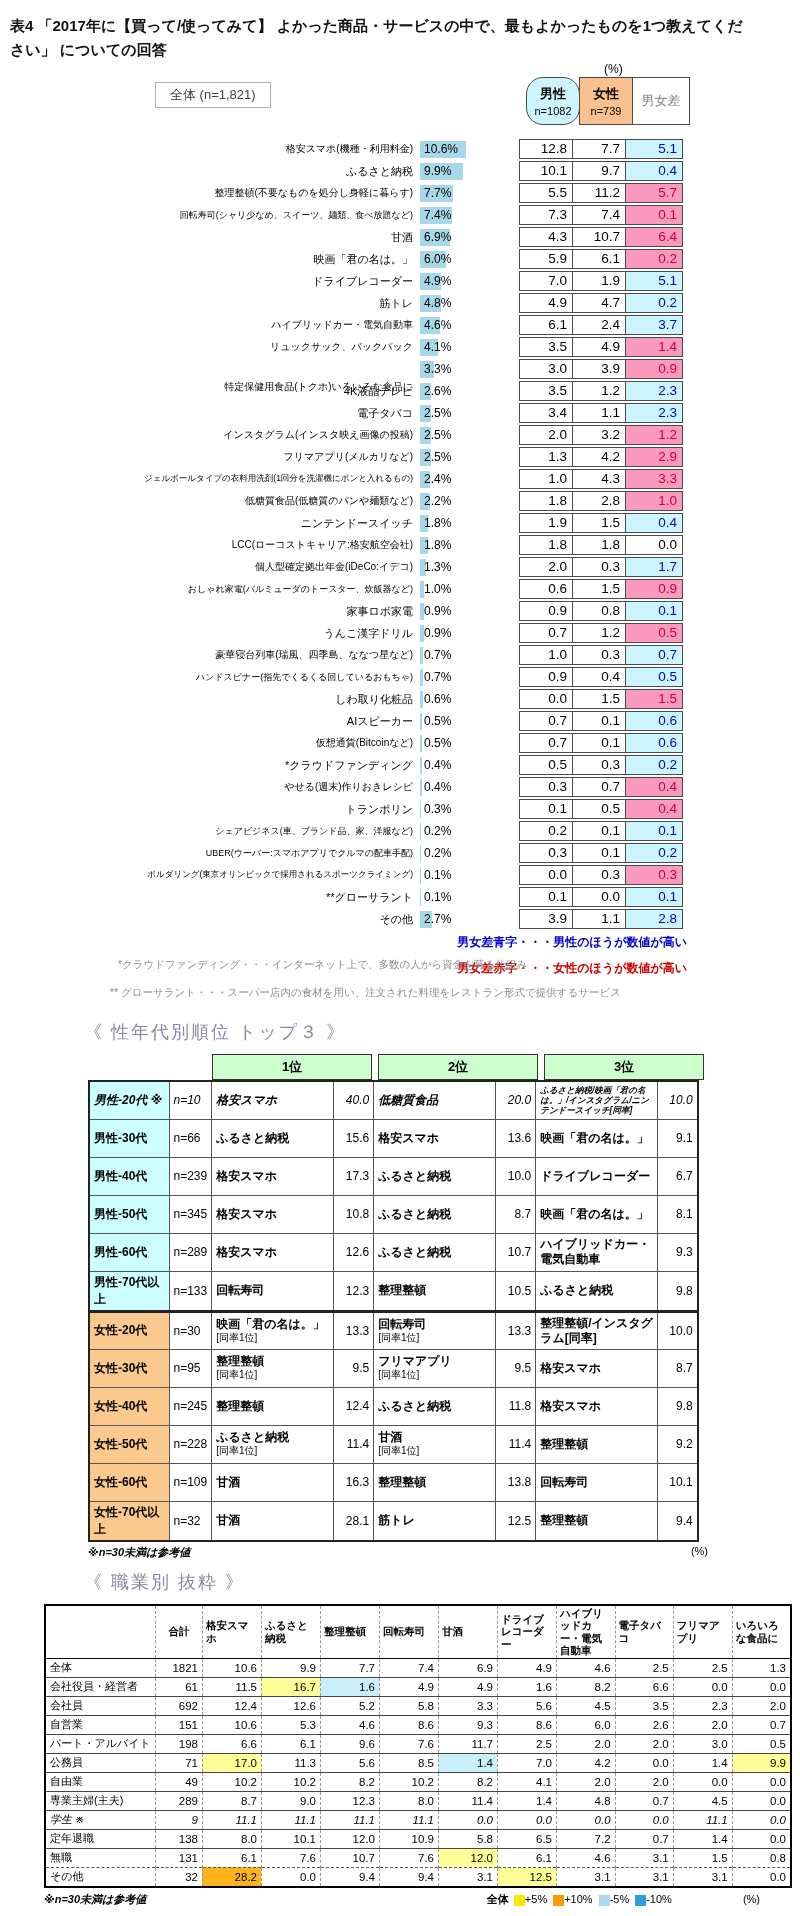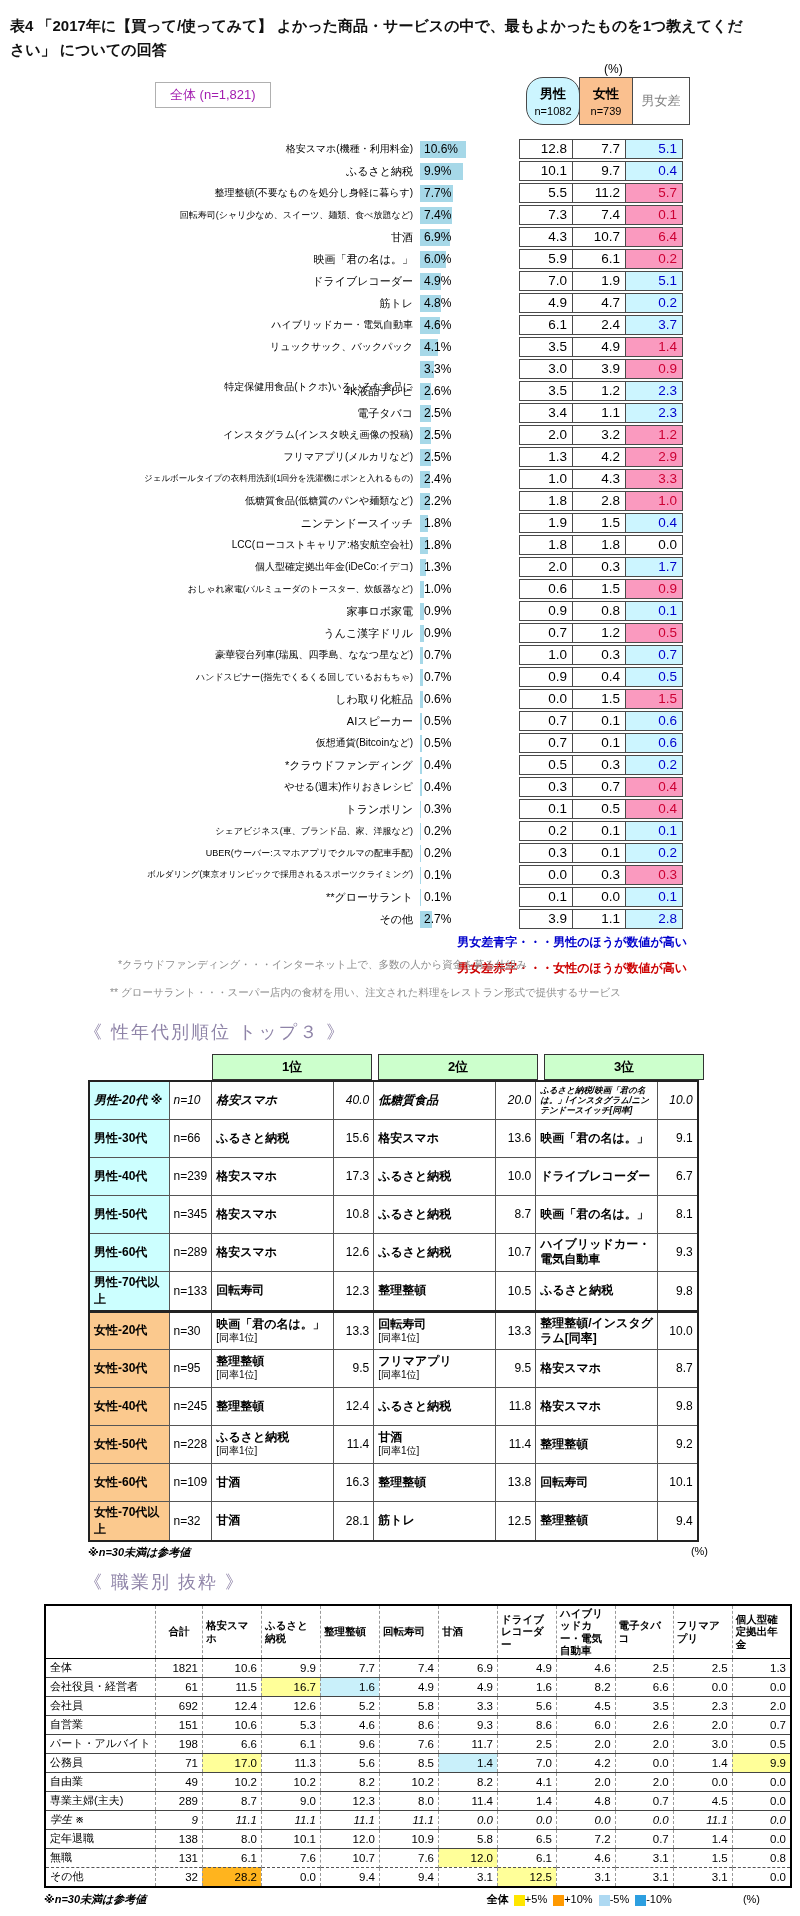--- a/index.html
+++ b/index.html
@@ -2,21 +2,21 @@
 <html><head>
 <meta charset="utf-8">
 <style>
   html,body{margin:0;padding:0;background:#fff;}
   body{width:800px;font-family:"Liberation Sans","DejaVu Sans",sans-serif;color:#000;}
   .page{position:relative;width:792px;height:1916px;overflow:hidden;background:#fff;}
 
   .title{margin:14px 10px 0 10px;width:745px;font-size:15px;font-weight:bold;line-height:1.6;color:#111;}
 
   .chart-head{position:relative;height:74px;}
-  .overall-box{position:absolute;left:155px;top:20px;border:1px solid #b0b0b0;color:#a21caf;font-size:13px;padding:3px 14px;background:#fff;}
+  .overall-box{position:absolute;left:155px;top:20px;border:1px solid #b0b0b0;color:#404040;font-size:13px;padding:3px 14px;background:#fff;}
   .pct-label{position:absolute;left:604px;top:0;font-size:12px;}
   .gender-header{position:absolute;left:526px;top:15px;display:flex;}
   .gh{box-sizing:border-box;border:1px solid #4a4a4a;height:48px;display:flex;flex-direction:column;align-items:center;justify-content:center;}
   .gh+.gh{margin-left:-1px;}
   .gh-male{width:54px;background:#ccf5ff;border-radius:17px;}
   .gh-female{width:54px;background:#fac08f;}
   .gh-diff{width:58px;background:#fff;color:#808080;font-size:13px;}
   .gh .g-lab{font-weight:bold;font-size:13px;}
   .gh .g-n{font-size:11px;margin-top:2px;}
 
@@ -760,21 +760,21 @@
           <th style="width: 42px; text-align: center;">合計</th>
           <th style="width: 56px;">格安スマホ</th>
           <th style="width: 56px;">ふるさと納税</th>
           <th style="width: 56px;">整理整頓</th>
           <th style="width: 56px;">回転寿司</th>
           <th style="width: 56px;">甘酒</th>
           <th style="width: 56px;">ドライブレコーダー</th>
           <th style="width: 56px;">ハイブリッドカー・電気自動車</th>
           <th style="width: 56px;">電子タバコ</th>
           <th style="width: 56px;">フリマアプリ</th>
-          <th style="width: 56px;">個人型確定拠出年金</th>
+          <th style="width: 56px;">いろいろな食品に</th>
         </tr>
       </thead>
     <tbody>
         <tr>
           <td class="rl">全体</td>
           <td>1821</td>
           <td>10.6</td>
           <td>9.9</td>
           <td>7.7</td>
           <td>7.4</td>

